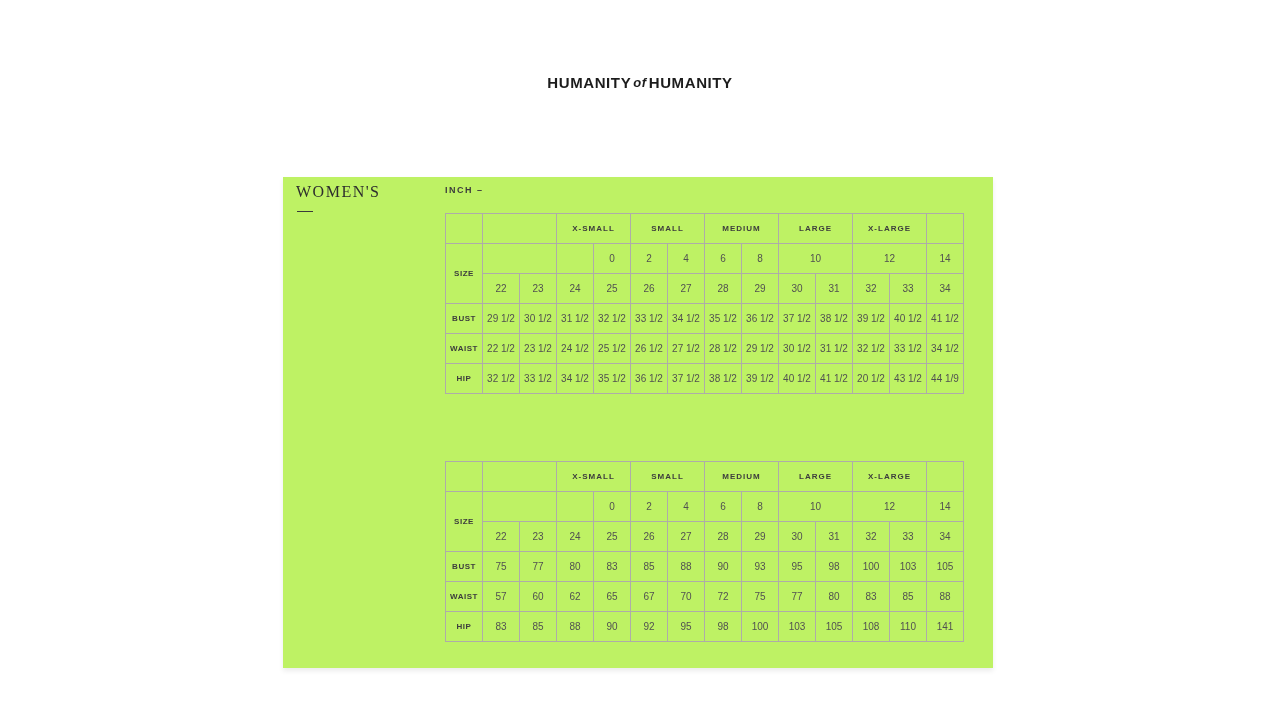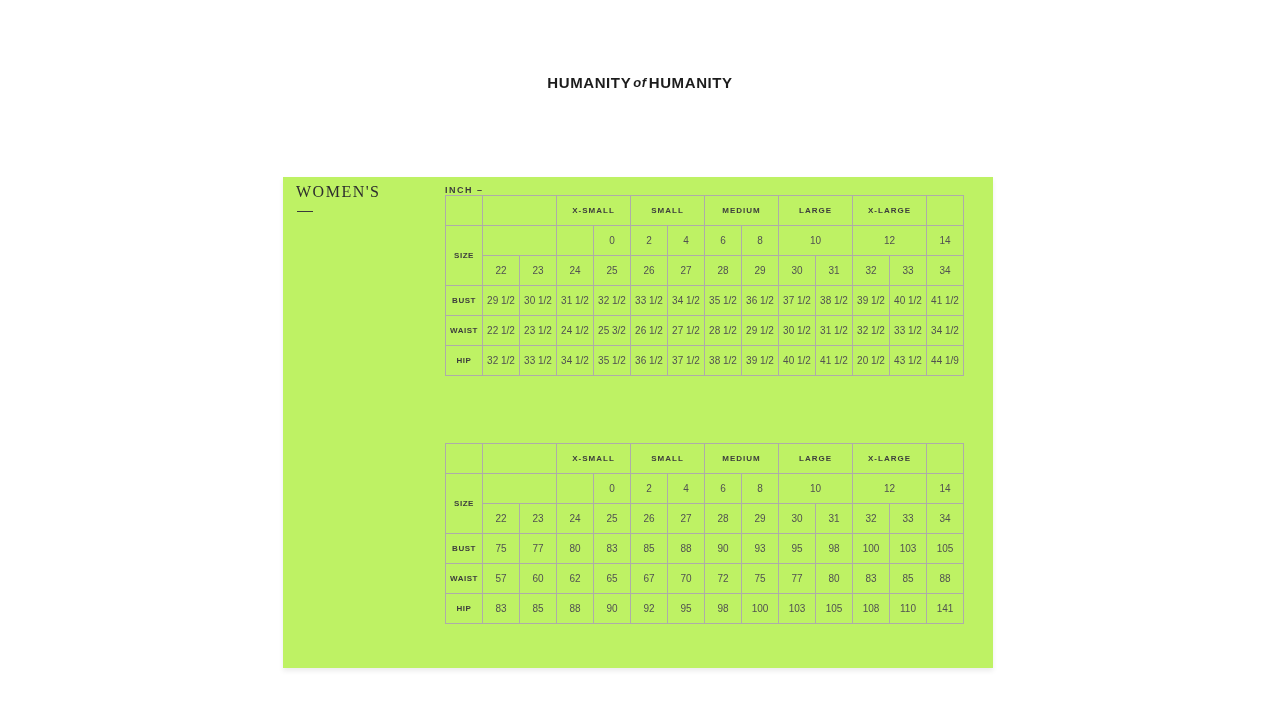--- a/index.html
+++ b/index.html
@@ -58,20 +58,21 @@
   .table-block.cm { top: 266px; }
   .unit-label {
     font-size: 9px;
     font-weight: bold;
     letter-spacing: 1.5px;
     color: #3c3c3c;
     height: 10px;
   }
   table.size-table {
     border-collapse: collapse;
+    margin-top: 18px;
     table-layout: fixed;
   }
   table.size-table td {
     border: 1px solid #aeaca8;
     height: 30px;
     text-align: center;
     vertical-align: middle;
     overflow: hidden;
     white-space: nowrap;
   }
@@ -173,21 +174,21 @@
             <td class="num">38 1/2</td>
             <td class="num">39 1/2</td>
             <td class="num">40 1/2</td>
             <td class="num">41 1/2</td>
           </tr>
           <tr>
             <td class="lbl">WAIST</td>
             <td class="num">22 1/2</td>
             <td class="num">23 1/2</td>
             <td class="num">24 1/2</td>
-            <td class="num">25 3/2</td>
+            <td class="num">25 1/2</td>
             <td class="num">26 1/2</td>
             <td class="num">27 1/2</td>
             <td class="num">28 1/2</td>
             <td class="num">29 1/2</td>
             <td class="num">30 1/2</td>
             <td class="num">31 1/2</td>
             <td class="num">32 1/2</td>
             <td class="num">33 1/2</td>
             <td class="num">34 1/2</td>
           </tr>

